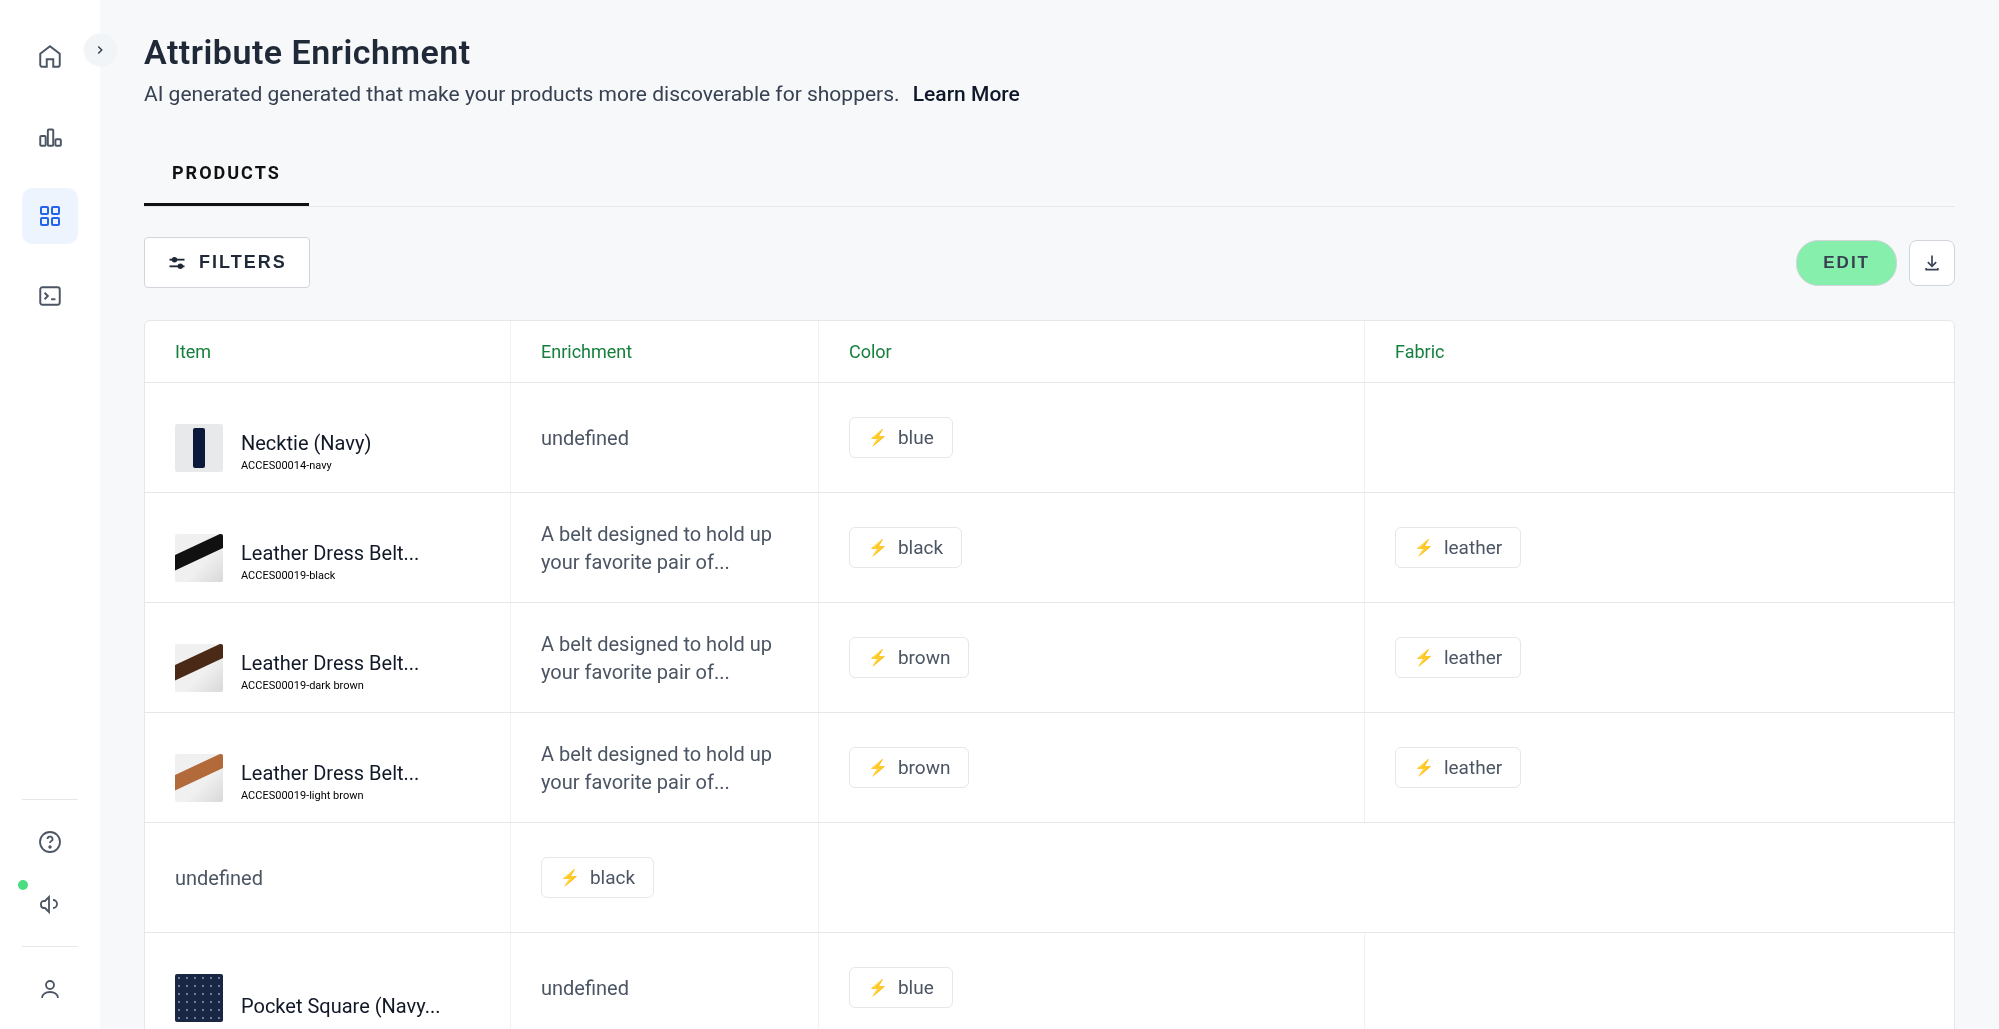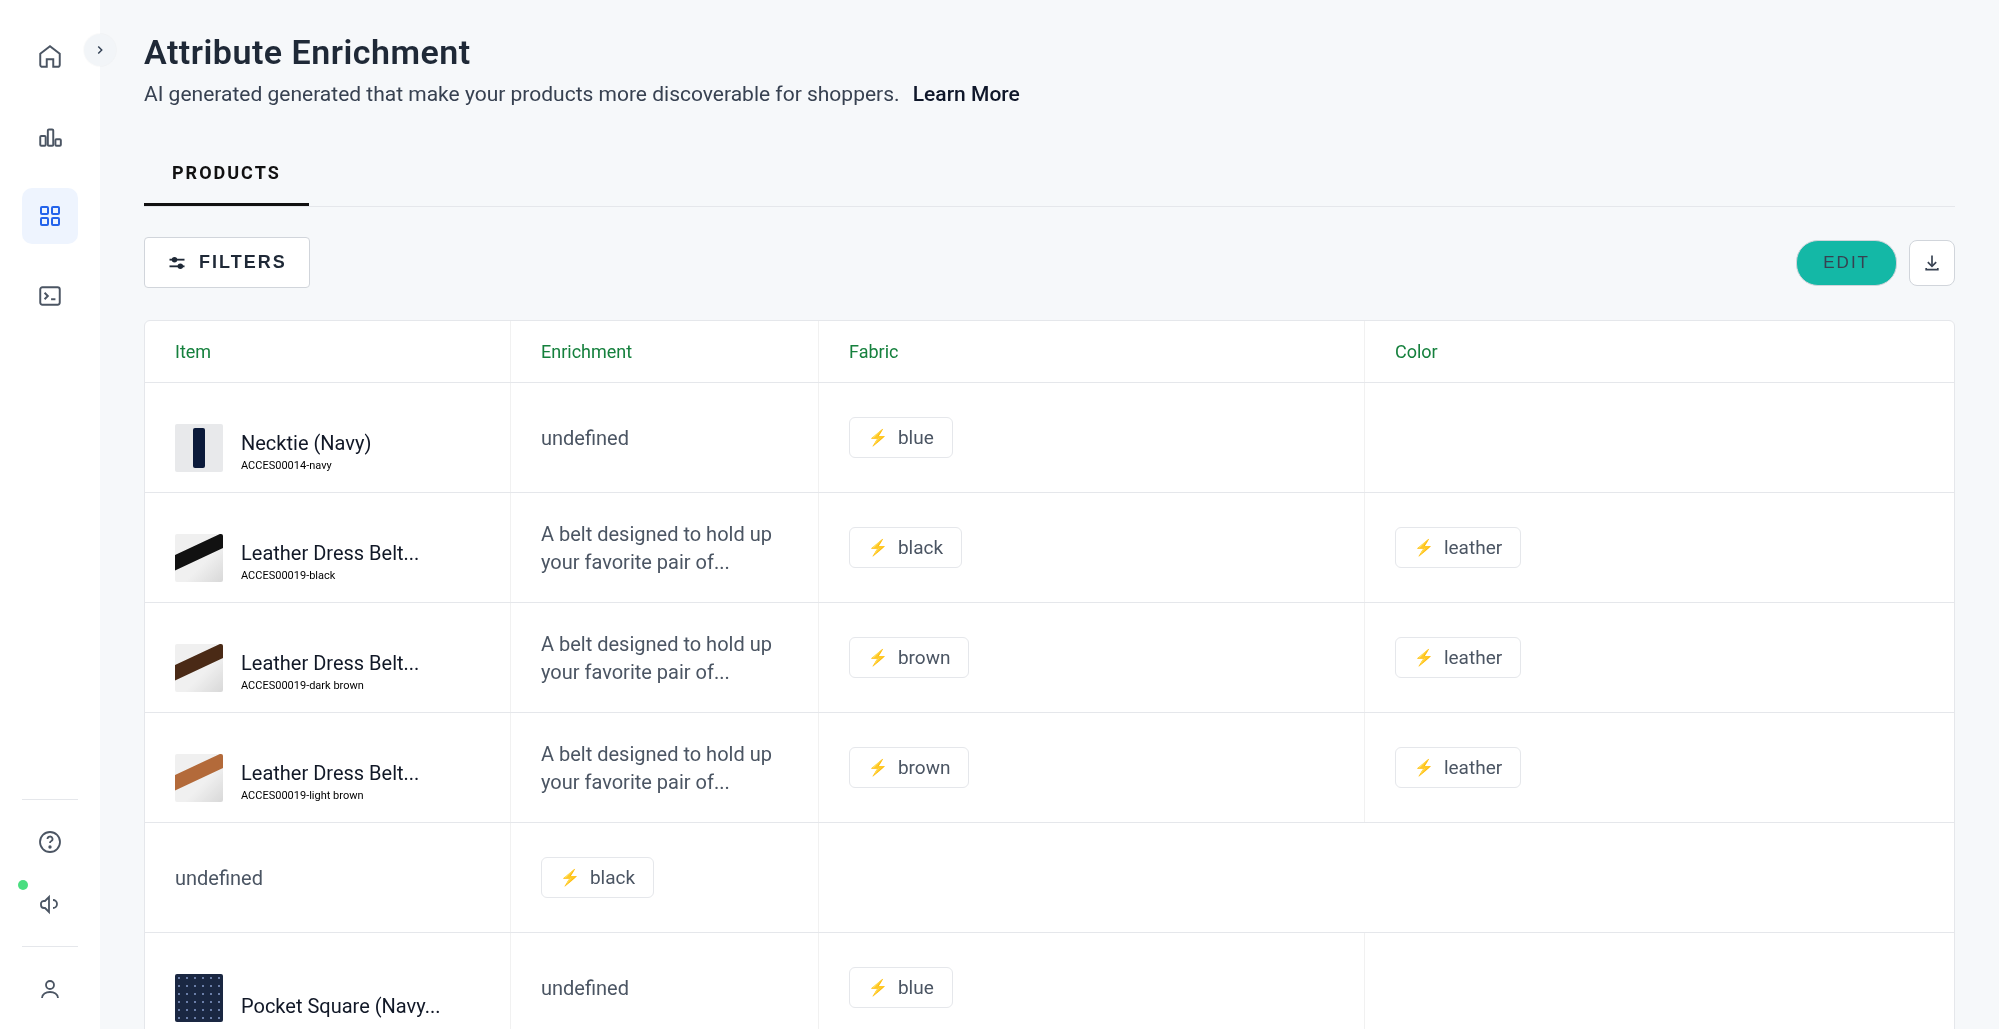--- a/index.html
+++ b/index.html
@@ -118,24 +118,24 @@
     border-radius: 4px;
     font-weight: 700;
     letter-spacing: 2px;
     font-size: 18px;
     cursor: pointer;
     color: #1f2937;
   }
   .toolbar-right { display: flex; gap: 12px; align-items: center; }
   .edit-btn {
     border: 1px solid #d1d5db;
-    background: #14b8a6;
+    background: #86efac;
     padding: 12px 26px;
     border-radius: 22px;
-    font-weight: 400;
+    font-weight: 700;
     letter-spacing: 2px;
     font-size: 17px;
     cursor: pointer;
     color: #374151;
   }
   .download-btn {
     border: 1px solid #d1d5db;
     background: #fff;
     width: 46px; height: 46px;
     border-radius: 8px;
@@ -317,22 +317,22 @@
               <path d="M5 18v2h14v-2"></path>
             </svg>
         </button>
       </div>
     </div>
 
     <div class="table">
       <div class="thead">
         <div class="th">Item</div>
         <div class="th">Enrichment</div>
+        <div class="th">Color</div>
         <div class="th">Fabric</div>
-        <div class="th">Color</div>
       </div>
       <div id="tbody">
           <div class="trow">
             <div class="td item-cell">
               <div class="thumb thumb-navy"></div>
               <div>
                 <div class="item-name">Necktie (Navy)</div>
                 <div class="item-sku">ACCES00014-navy</div>
               </div>
             </div>

